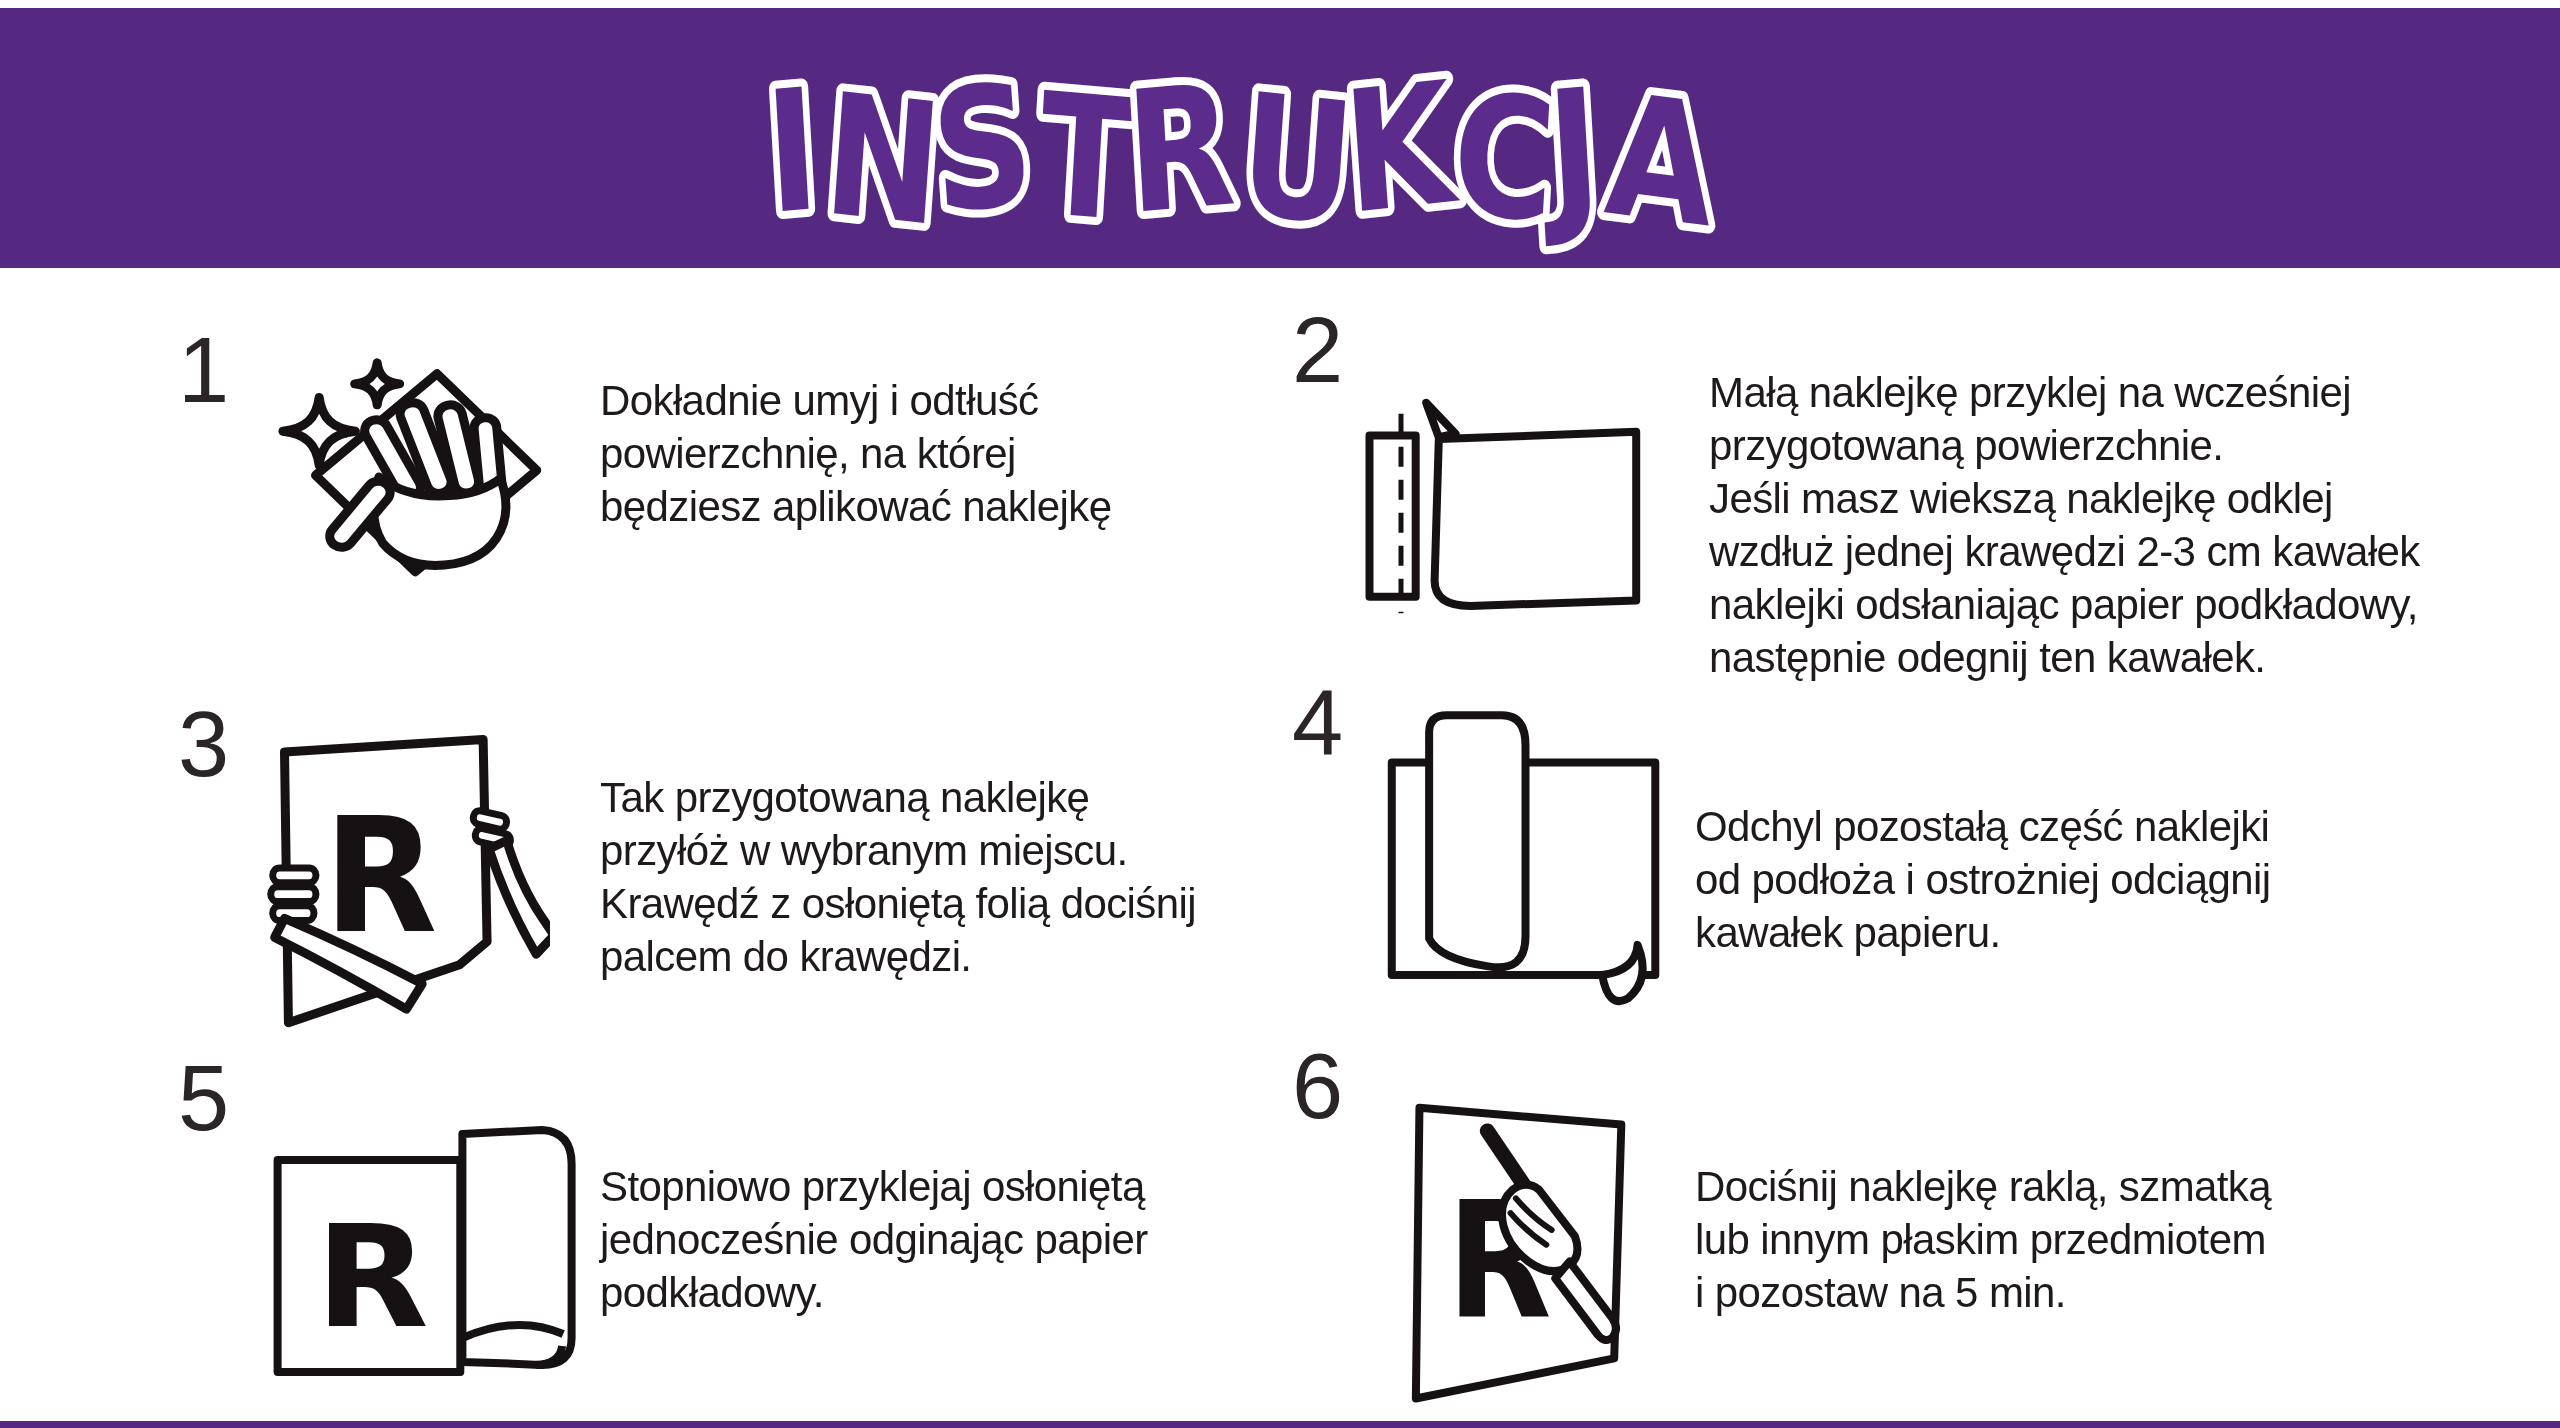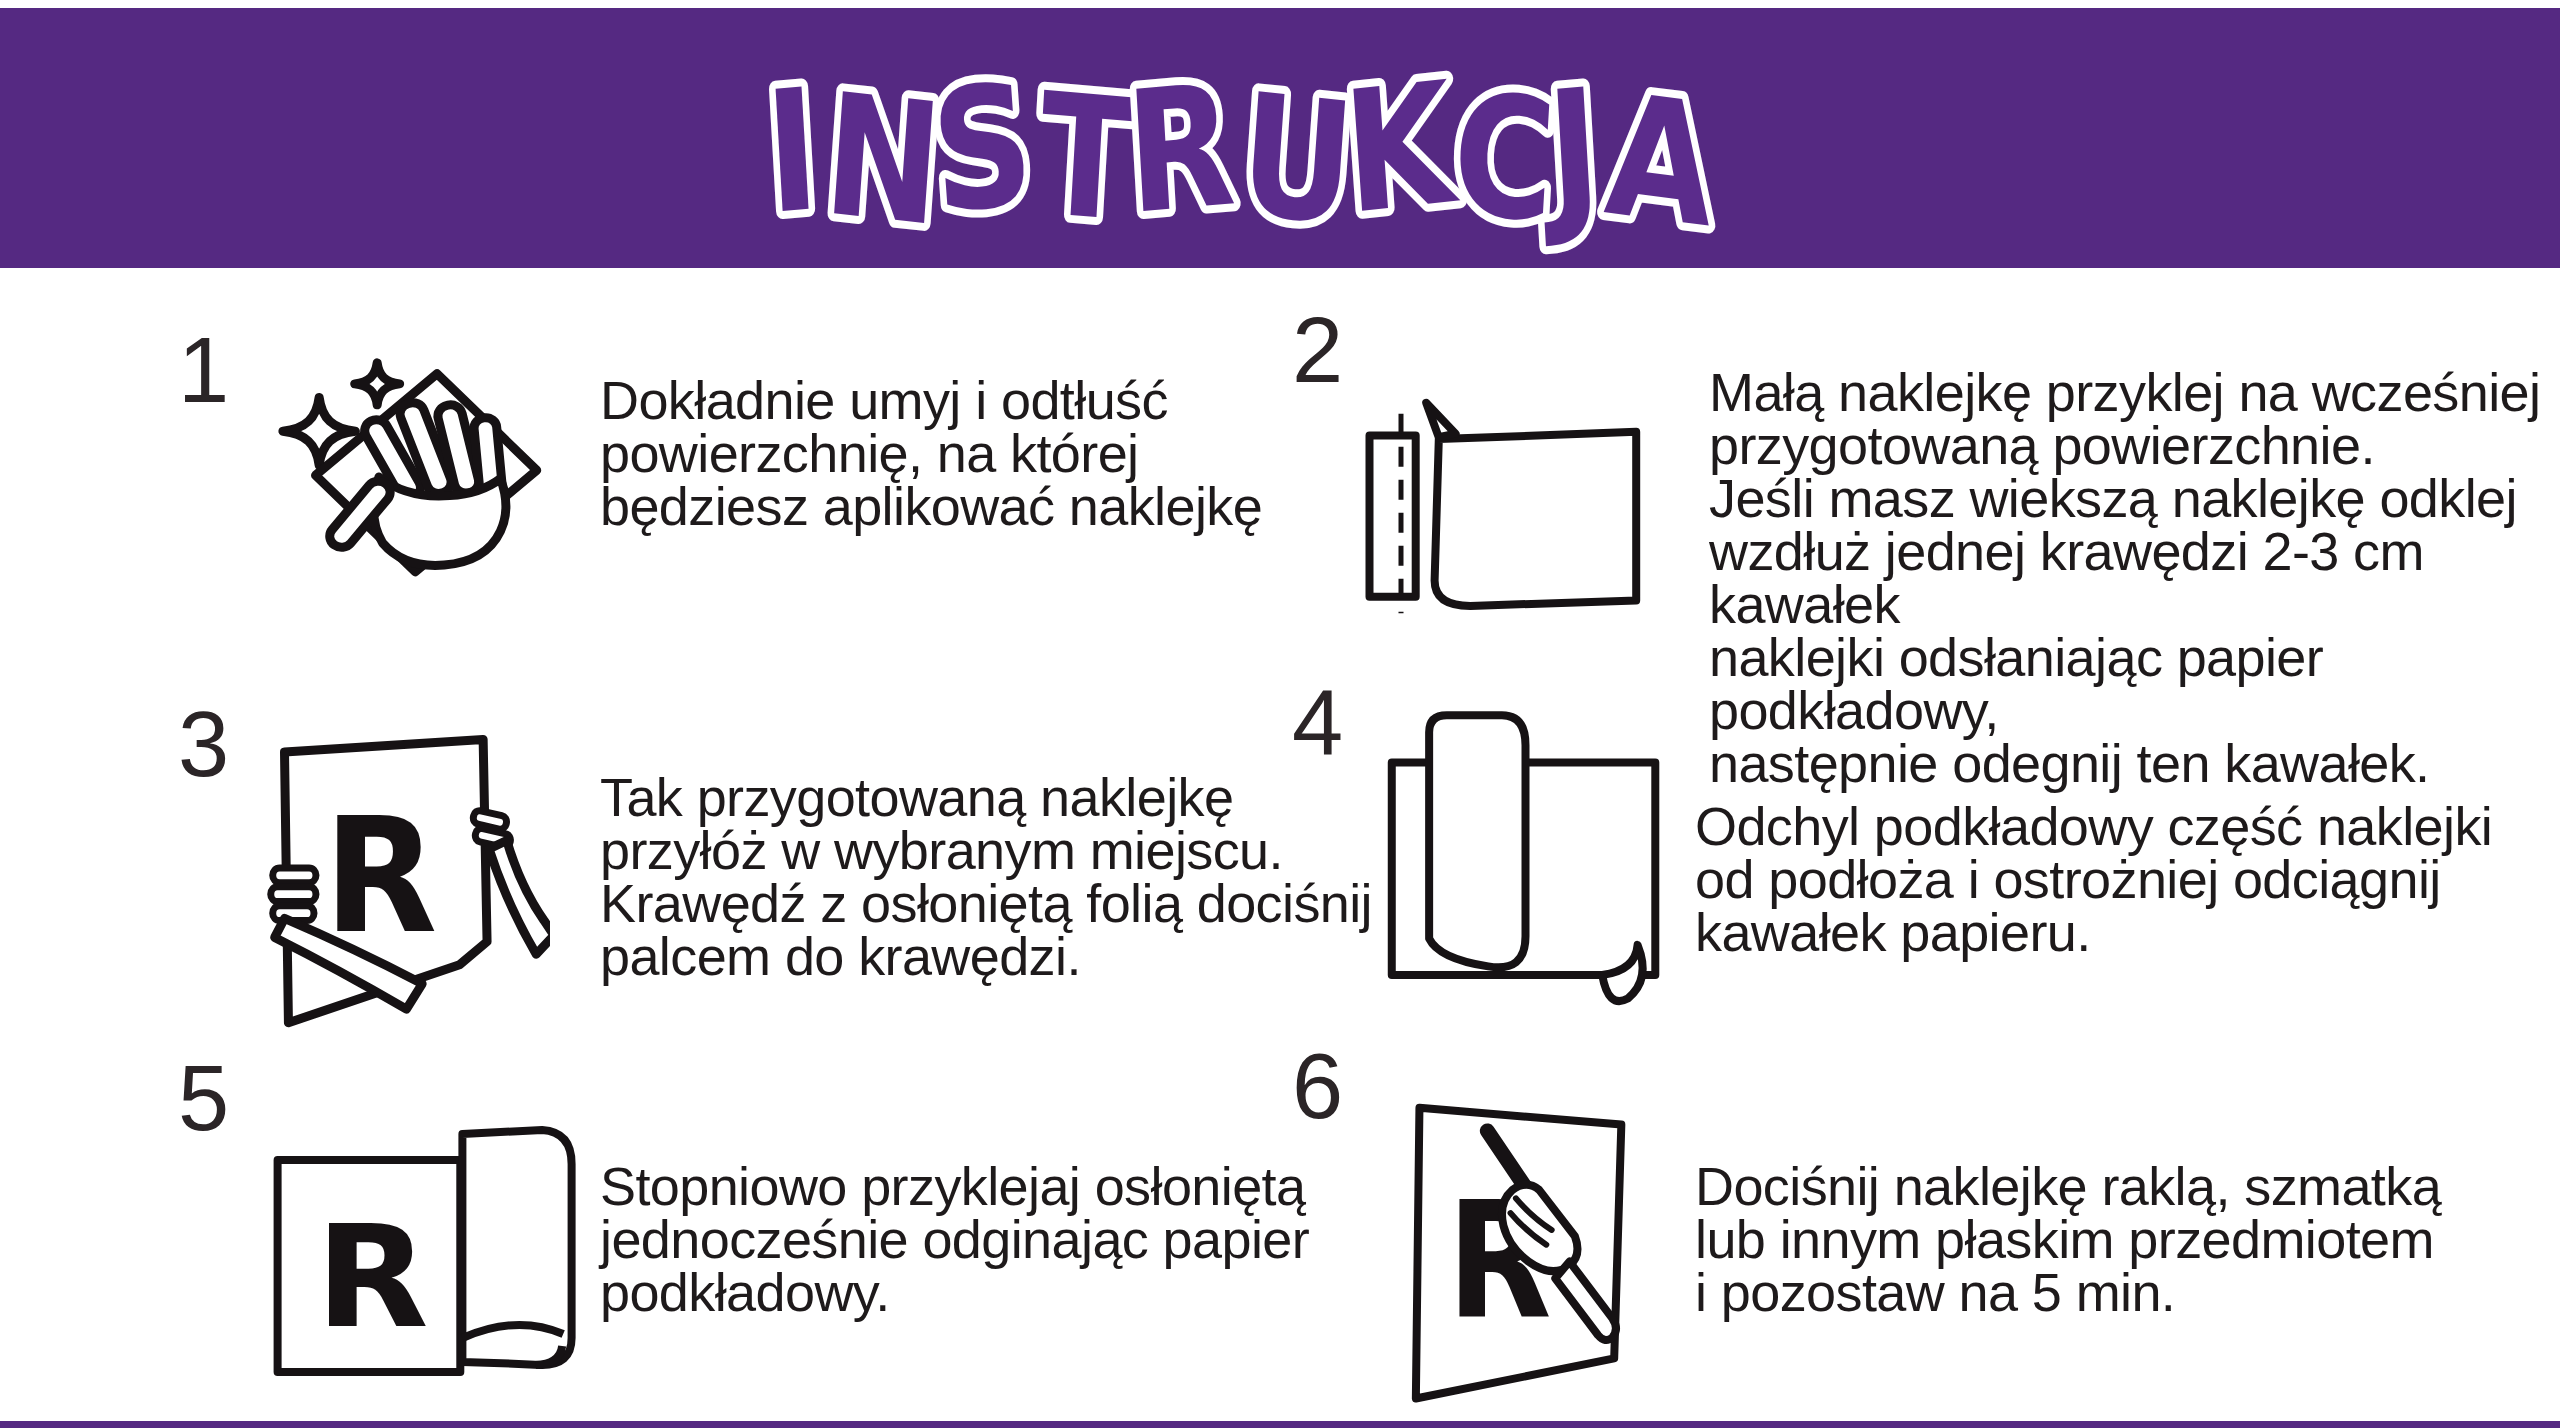--- a/index.html
+++ b/index.html
@@ -2,21 +2,21 @@
 <html><head>
 <meta charset="utf-8">
 <style>
   html,body{margin:0;padding:0;background:#ffffff;}
   .canvas{position:relative;width:2560px;height:1428px;background:#ffffff;overflow:hidden;
           font-family:"Liberation Sans",sans-serif;}
   .banner{position:absolute;left:0;top:8px;width:100%;height:260px;background:#552982;}
   .title-svg{position:absolute;left:710px;top:26px;width:1060px;height:236px;}
   .bottombar{position:absolute;left:0;bottom:0;width:100%;height:7px;background:#552982;}
   .num{position:absolute;font-size:92px;line-height:1;color:#2b2527;font-weight:400;}
-  .txt{position:absolute;font-size:54px;line-height:53px;color:#1e1a1b;
+  .txt{position:absolute;font-size:42px;line-height:53px;color:#1e1a1b;
        white-space:pre-line;letter-spacing:-0.6px;}
   .icon{position:absolute;}
   .icon *{vector-effect:non-scaling-stroke;}
 </style>
 </head>
 <body>
 
 <div class="canvas">
 
   <div class="banner">
@@ -86,21 +86,21 @@
 
   <div>
     <div class="num" style="left:1292px;top:676px">4</div>
     <svg class="icon" style="left:1378px;top:698px;width:295px;height:322px" viewBox="0 0 300 300" preserveAspectRatio="none">
       <g stroke="#161214" stroke-width="8" fill="#ffffff" stroke-linejoin="round">
         <rect x="14" y="60" width="268" height="198"></rect>
         <path d="M52,224 L52,32 Q52,16 70,16 L126,16 Q150,16 150,44 L150,222 Q150,256 112,250 Q62,243 52,224 Z"></path>
         <path d="M228,258 Q262,254 264,230 Q278,262 254,280 Q234,290 228,258 Z"></path>
       </g>
     </svg>
-    <div class="txt" style="left:1695px;top:800px">Odchyl podkładowy część naklejki
+    <div class="txt" style="left:1695px;top:800px">Odchyl pozostałą część naklejki
 od podłoża i ostrożniej odciągnij
 kawałek papieru.</div>
   </div>
 
   <div>
     <div class="num" style="left:178px;top:1052px">5</div>
     <svg class="icon" style="left:265px;top:1108px;width:315px;height:300px" viewBox="0 0 300 300" preserveAspectRatio="none">
       <g stroke="#161214" stroke-width="8" fill="#ffffff" stroke-linejoin="round">
         <rect x="12" y="52" width="174" height="212"></rect>
         <text x="48" y="218" font-size="140" font-weight="bold" font-family="'DejaVu Sans',sans-serif" fill="#161214" stroke="none">R</text>

